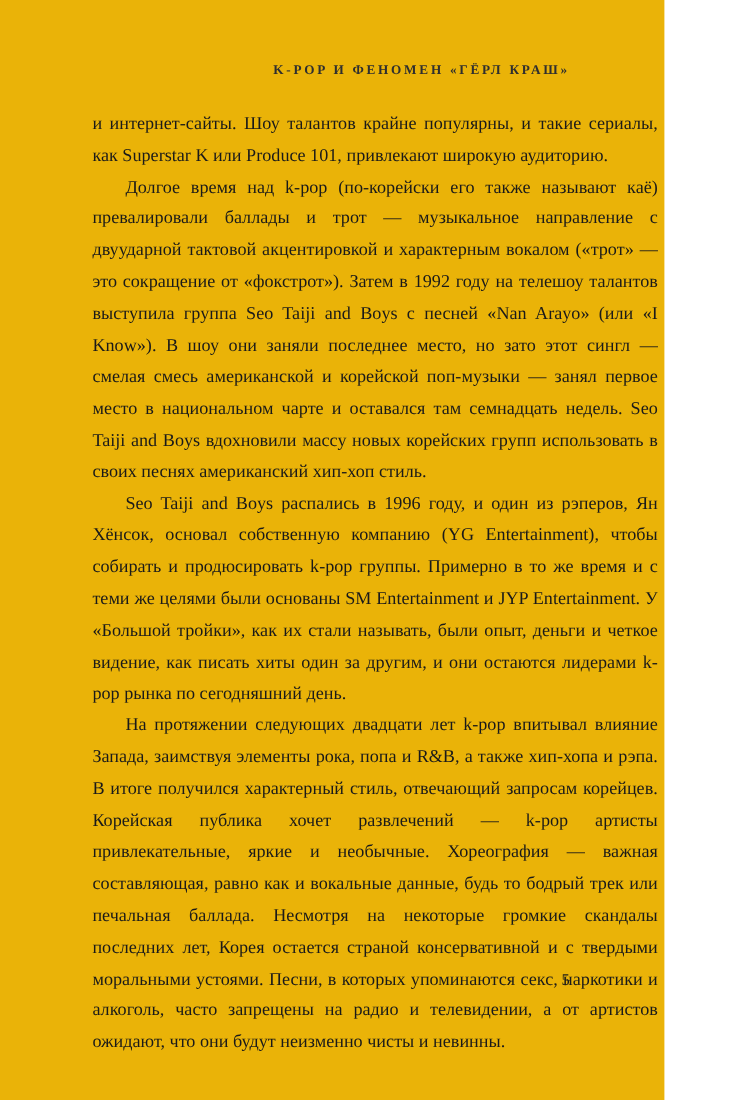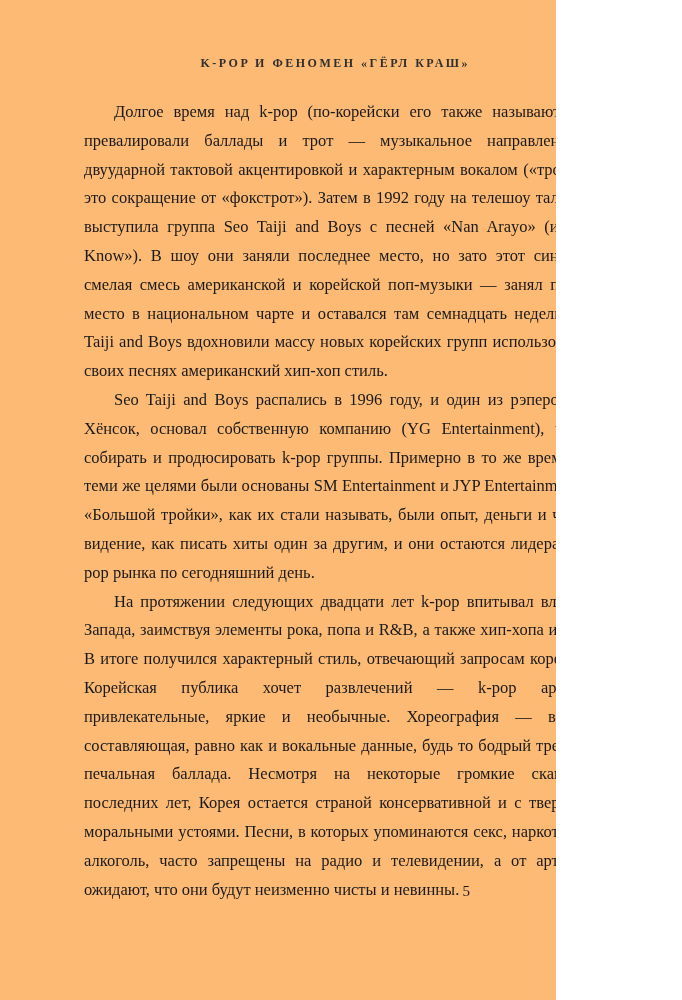--- a/index.html
+++ b/index.html
@@ -2,23 +2,23 @@
 <html lang="ru"><head>
 <meta charset="utf-8">
 <style>
   html, body {
     margin: 0;
     padding: 0;
     background: #ffffff;
   }
   .page {
     position: relative;
-    width: 556px;
+    width: 604px;
     height: 1000px;
-    background: #fdba74;
+    background: #eab308;
     font-family: "Liberation Serif", "DejaVu Serif", serif;
     color: #1a1a1a;
     box-sizing: border-box;
     overflow: hidden;
   }
   .running-header {
     position: absolute;
     top: 56px;
     left: 84px;
     right: 86px;
@@ -60,20 +60,21 @@
   }
 </style>
 </head>
 <body>
 
 <div class="page">
 
   <div class="running-header">K-POP И ФЕНОМЕН «ГЁРЛ КРАШ»</div>
 
   <div class="body-text">
+    <p>и интернет-сайты. Шоу талантов крайне популярны, и такие сериалы, как Superstar K или Produce 101, привлекают широкую аудиторию.</p>
     <p class="indent">Долгое время над k-pop (по-корейски его также называют каё) превалировали баллады и трот — музыкальное направление с двуударной тактовой акцентировкой и характерным вокалом («трот» — это сокращение от «фокстрот»). Затем в 1992 году на телешоу талантов выступила группа Seo Taiji and Boys с песней «Nan Arayo» (или «I Know»). В шоу они заняли последнее место, но зато этот сингл — смелая смесь американской и корейской поп-музыки — занял первое место в национальном чарте и оставался там семнадцать недель. Seo Taiji and Boys вдохновили массу новых корейских групп использовать в своих песнях американский хип-хоп стиль.</p>
     <p class="indent">Seo Taiji and Boys распались в 1996 году, и один из рэперов, Ян Хёнсок, основал собственную компанию (YG Entertainment), чтобы собирать и продюсировать k-pop группы. Примерно в то же время и с теми же целями были основаны SM Entertainment и JYP Entertainment. У «Большой тройки», как их стали называть, были опыт, деньги и четкое видение, как писать хиты один за другим, и они остаются лидерами k-pop рынка по сегодняшний день.</p>
     <p class="indent">На протяжении следующих двадцати лет k-pop впитывал влияние Запада, заимствуя элементы рока, попа и R&amp;B, а также хип-хопа и рэпа. В итоге получился характерный стиль, отвечающий запросам корейцев. Корейская публика хочет развлечений — k-pop артисты привлекательные, яркие и необычные. Хореография — важная составляющая, равно как и вокальные данные, будь то бодрый трек или печальная баллада. Несмотря на некоторые громкие скандалы последних лет, Корея остается страной консервативной и с твердыми моральными устоями. Песни, в которых упоминаются секс, наркотики и алкоголь, часто запрещены на радио и телевидении, а от артистов ожидают, что они будут неизменно чисты и невинны.</p>
   </div>
 
   <div class="page-number">5</div>
 
 </div>
 
 </body></html>

